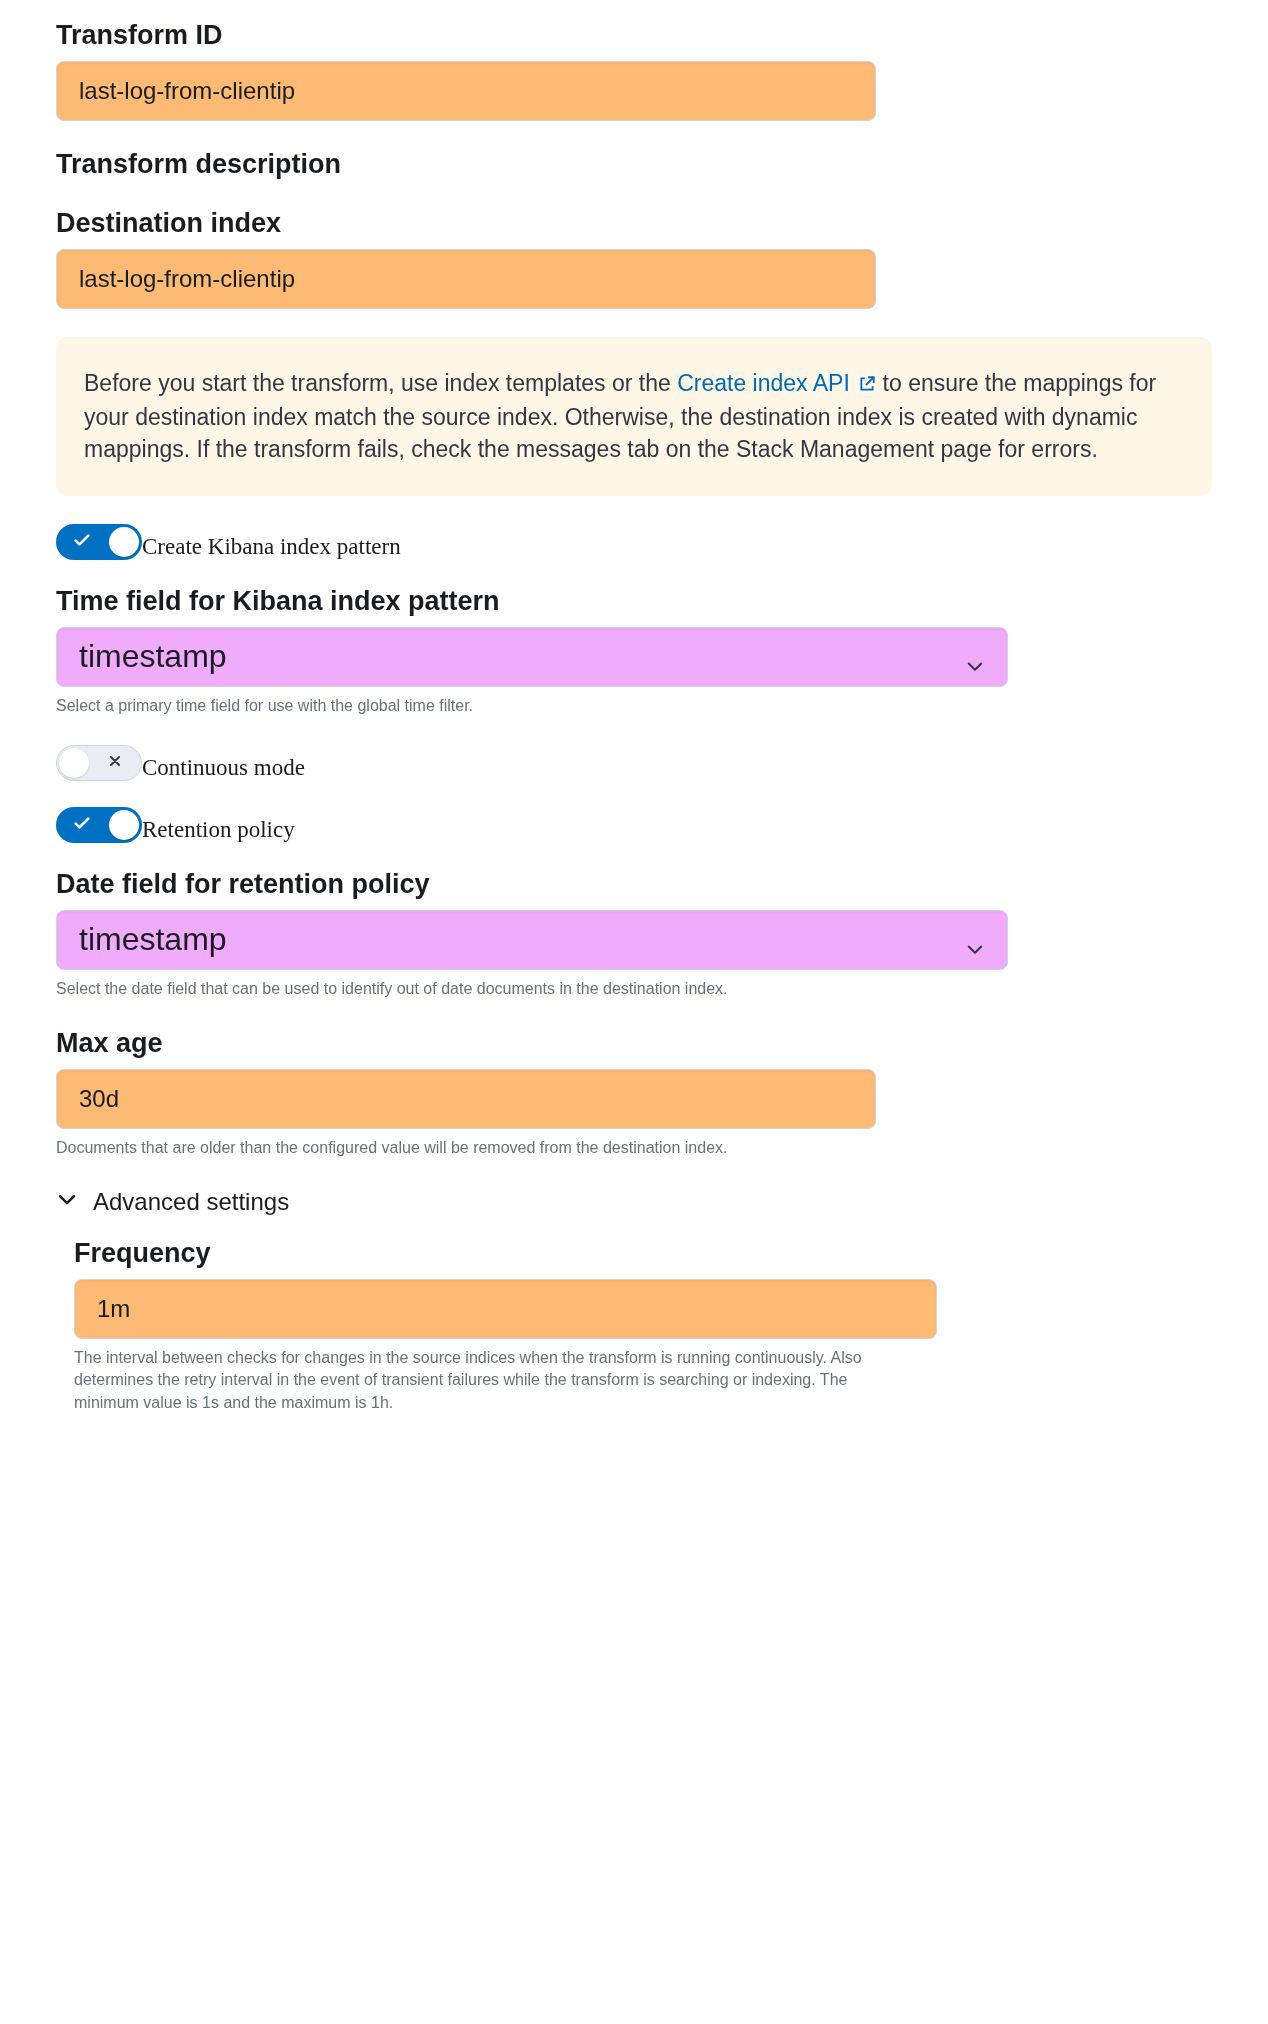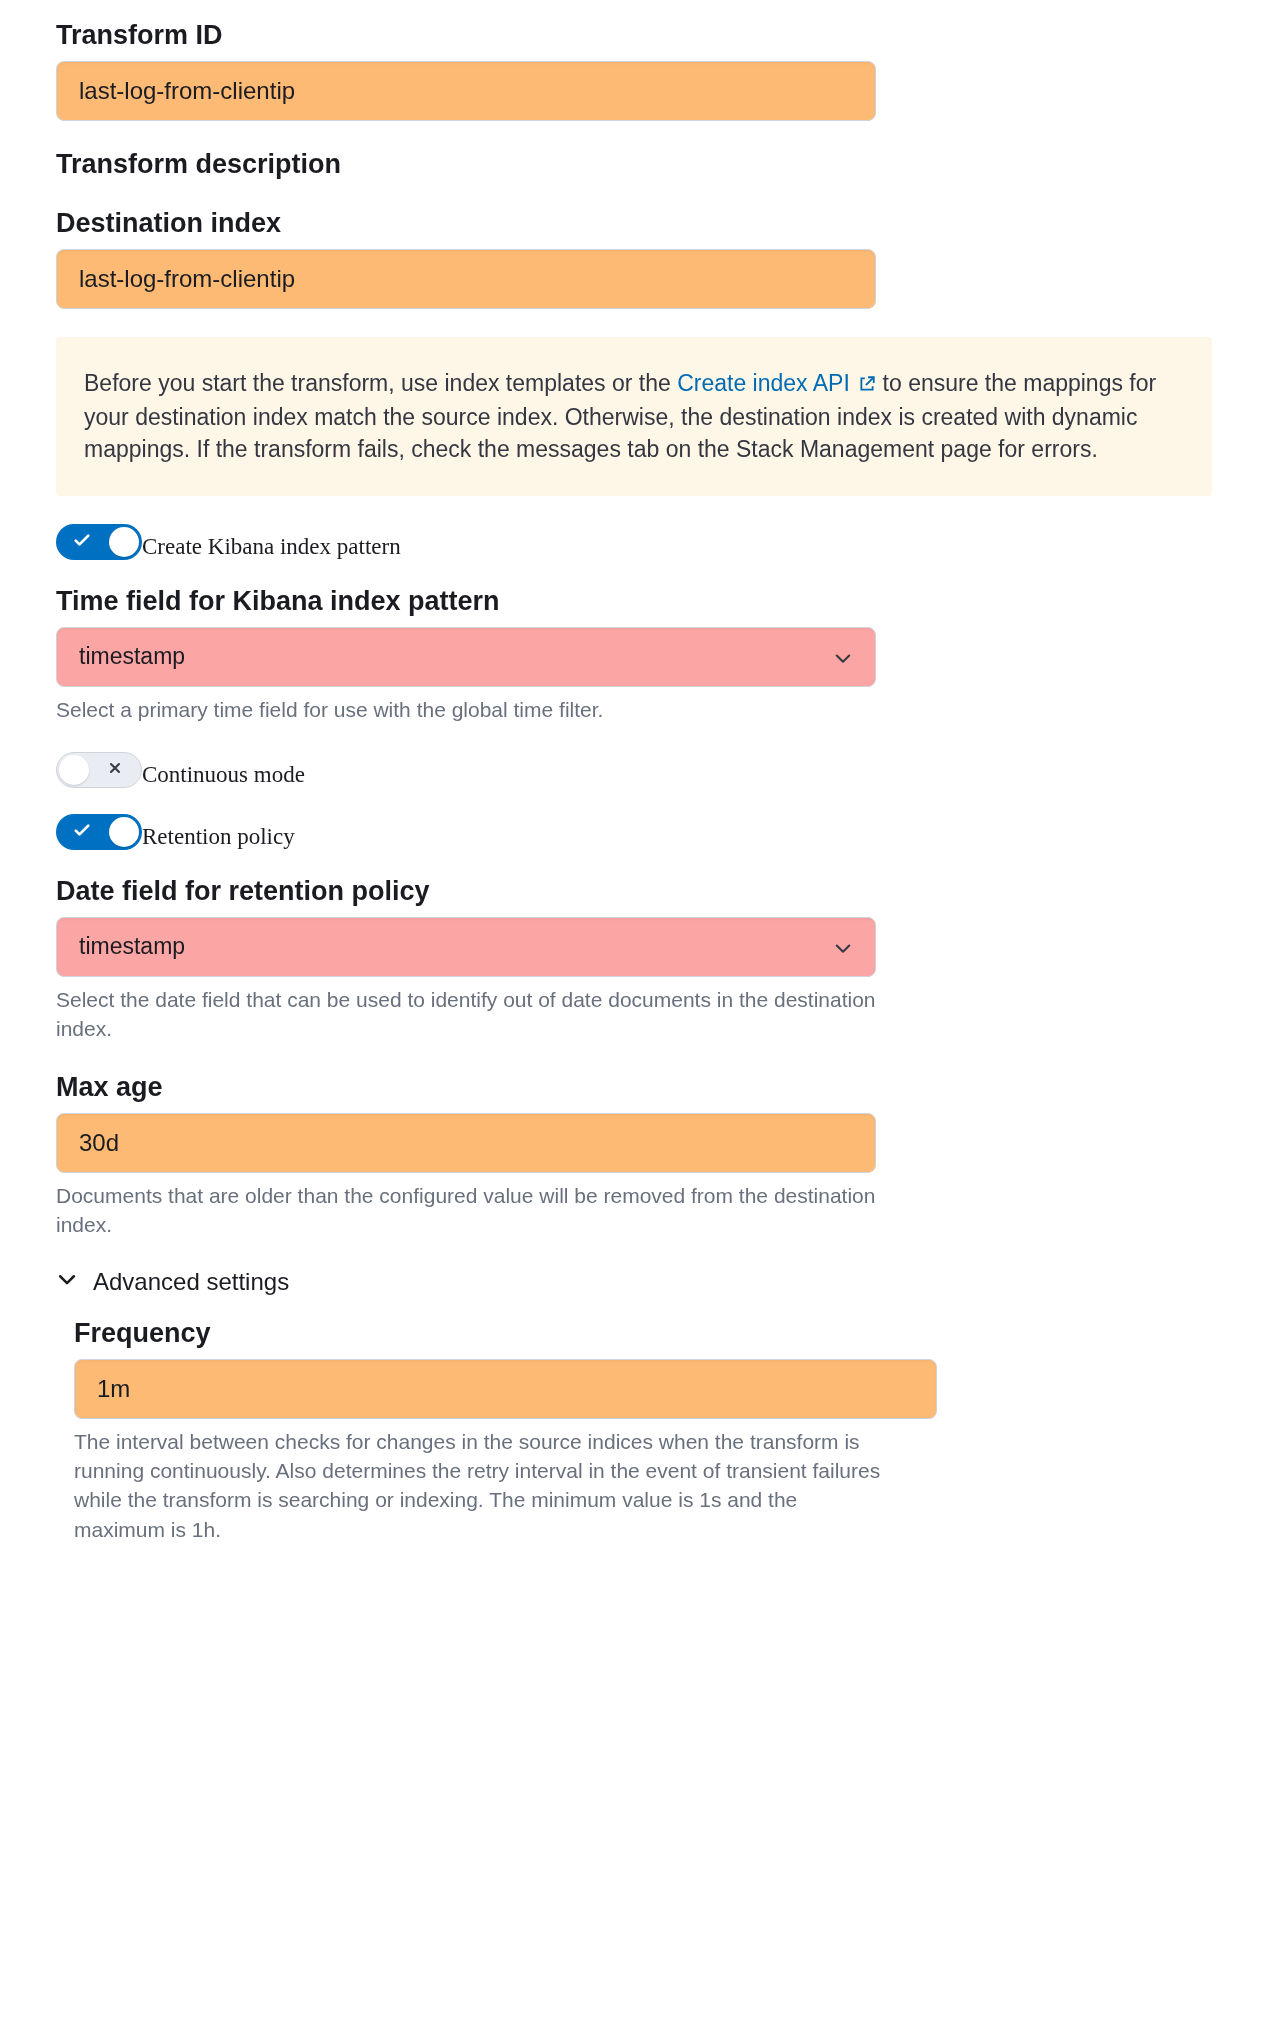--- a/index.html
+++ b/index.html
@@ -26,21 +26,21 @@
     padding: 0 22px;
     font-size: 24px;
     color: #1a1c21;
     background: #fdba74;
     box-shadow: inset 0 2px 2px rgba(0,0,0,0.03);
     font-family: inherit;
   }
   .input-text::placeholder { color: #98a2b3; }
   .callout {
     background: #fef6e6;
-    border-radius: 4px;
+    border-radius: 12px;
     padding: 30px 28px;
     margin-bottom: 28px;
     font-size: 23px;
     line-height: 1.4;
     color: #343741;
     width: 100%;
   }
   .callout .link {
     color: #006bb4;
     text-decoration: none;
@@ -84,38 +84,38 @@
     transform: translateY(-50%);
   }
   .switch.on .mark { left: 16px; }
   .switch.off .mark { right: 18px; }
   .switch-label {
     font-size: 23px;
     color: #1a1c21;
   }
   .help-text {
     color: #69707d;
-    font-size: 21px;
+    font-size: 16px;
     line-height: 1.4;
     margin-top: 8px;
     max-width: 820px;
   }
   .select-wrap {
     position: relative;
     width: 820px;
   }
   .select {
-    width: 820px;
+    width: 952px;
     height: 60px;
     border: 1px solid #cfd3db;
     border-radius: 8px;
     padding: 0 22px;
-    font-size: 23px;
-    color: #1a1c21;
-    background: #fca5a5;
+    font-size: 32px;
+    color: #1a1c21;
+    background: #f0abfc;
     box-shadow: inset 0 2px 2px rgba(0,0,0,0.03);
     display: flex;
     align-items: center;
     justify-content: space-between;
     cursor: pointer;
   }
   .chevron {
     width: 20px;
     height: 20px;
   }

